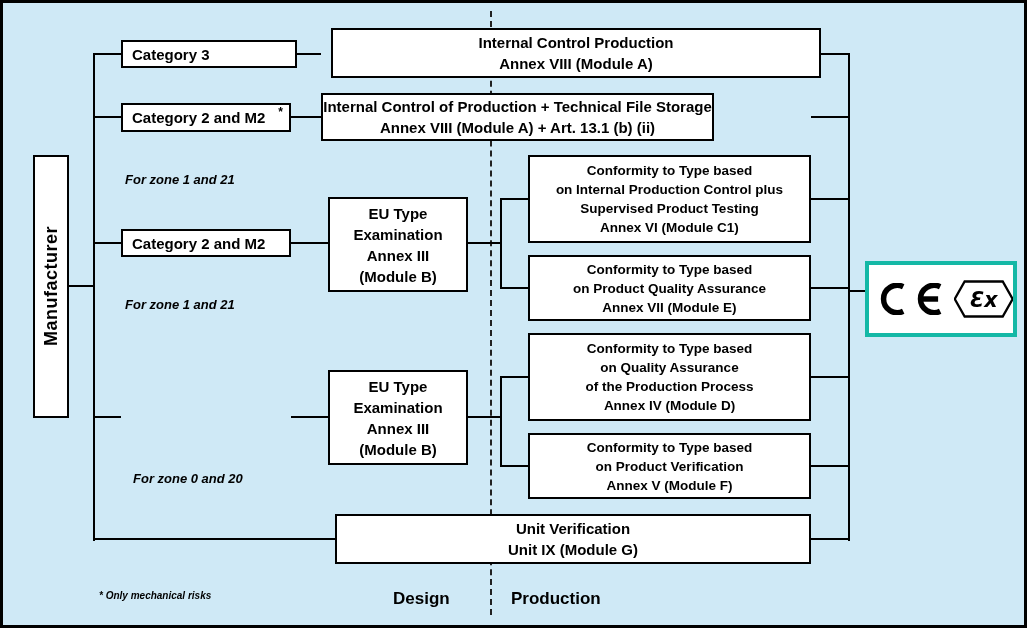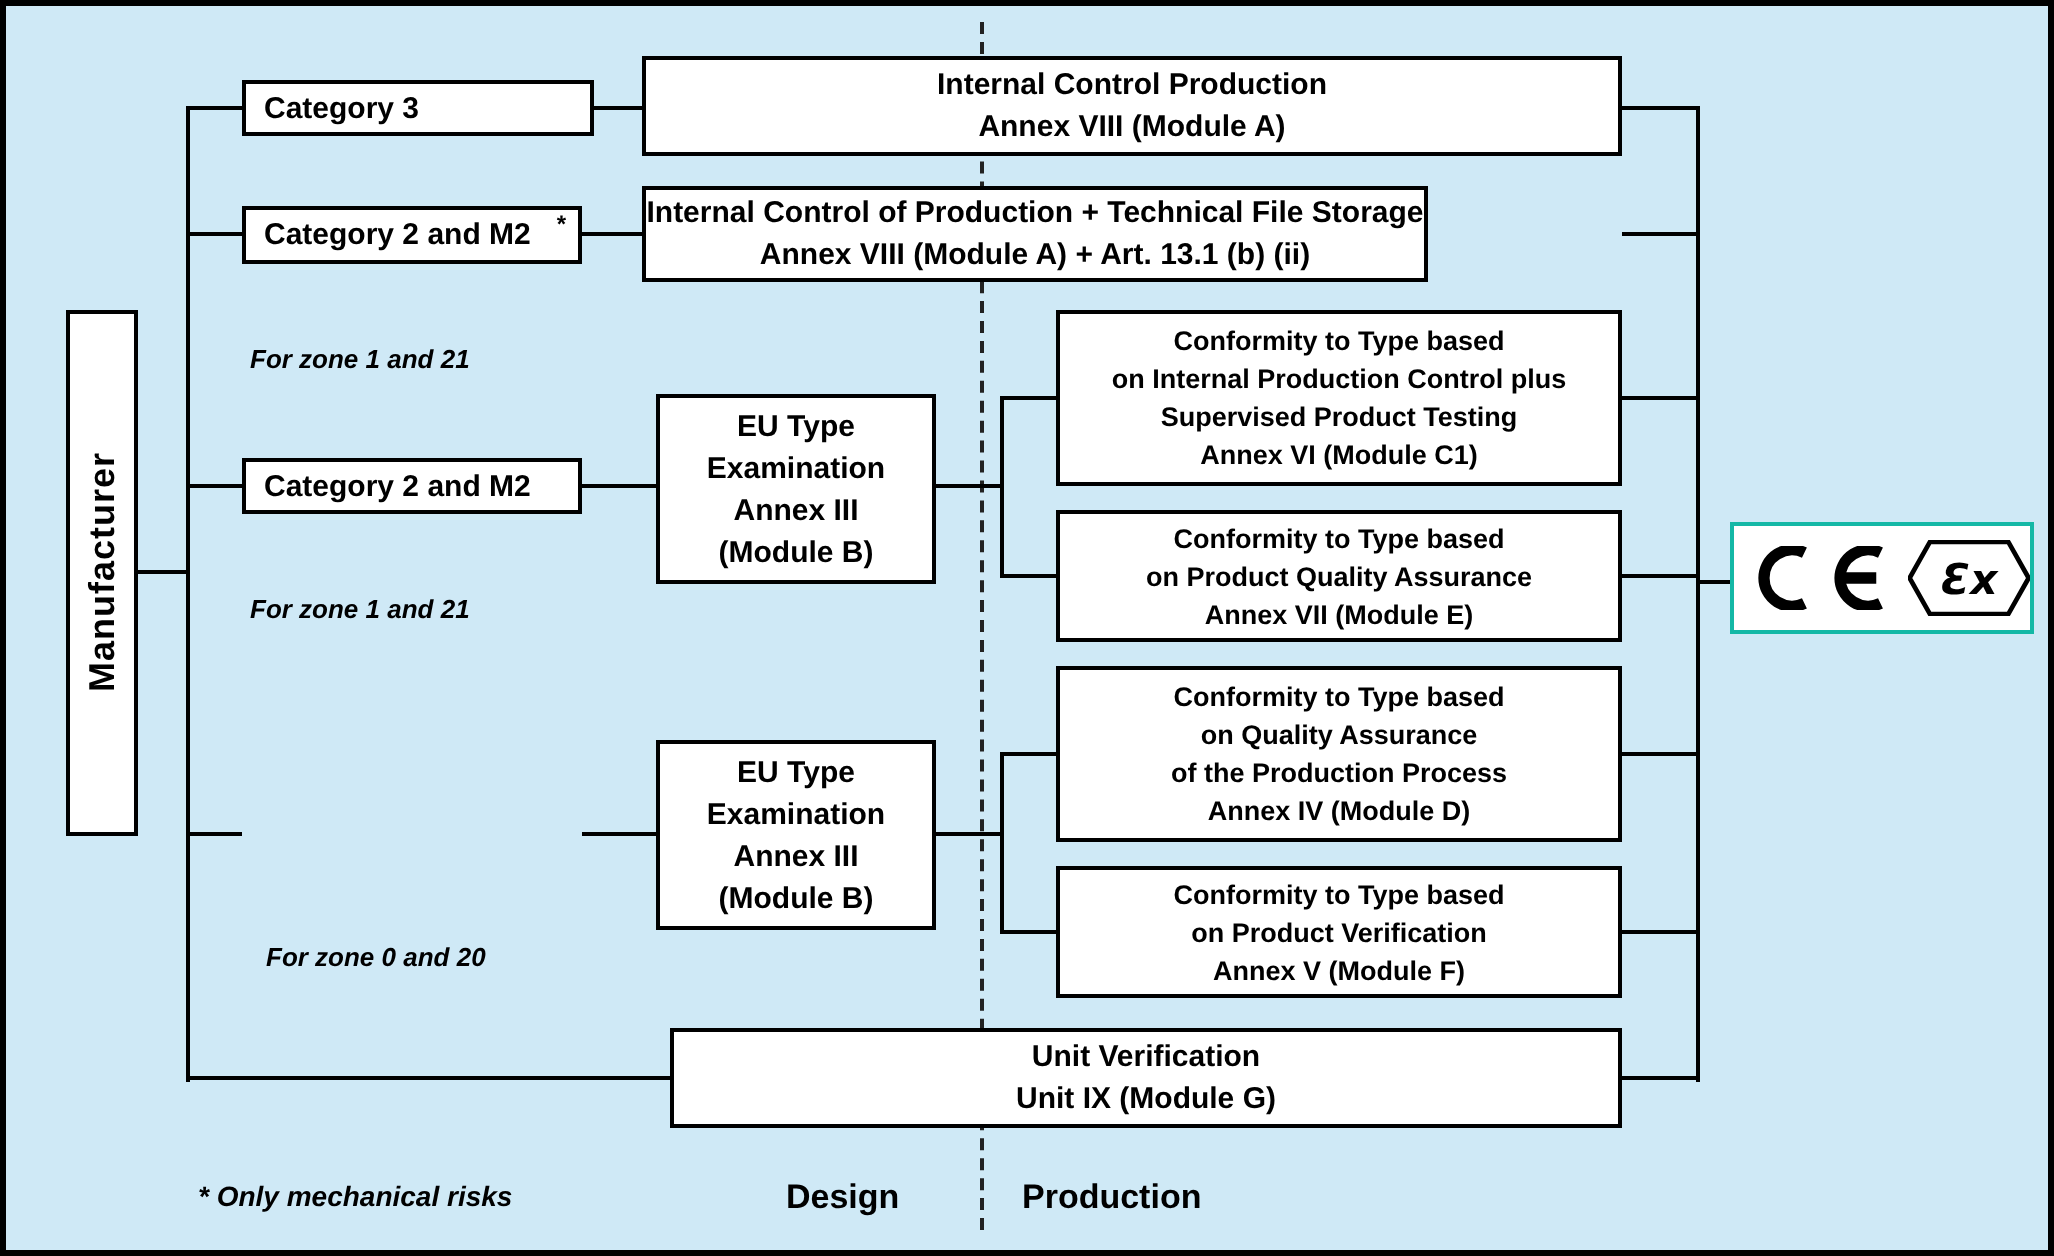--- a/index.html
+++ b/index.html
@@ -71,29 +71,29 @@
     position: absolute;
     font-weight: bold;
     font-size: 17px;
     z-index: 2;
   }
   .footnote {
     position: absolute;
     left: 96px; top: 587px;
     font-style: italic;
     font-weight: 600;
-    font-size: 14px;
+    font-size: 10px;
     z-index: 2;
   }
   .marks-box {
     position: absolute;
     left: 862px; top: 258px;
-    width: 152px; height: 56px;
+    width: 152px; height: 76px;
     background: #fff;
-    border: 2px solid #14b8a6;
+    border: 4px solid #14b8a6;
     display: flex;
     flex-direction: row;
     align-items: center;
     justify-content: center;
     gap: 8px;
     z-index: 2;
   }
 </style>
 </head>
 <body>
@@ -150,21 +150,21 @@
   </div>
   <div class="zone" style="left:122px; top:132px;">For zone 1 and 21</div>
 
   <div class="box cat" style="left:118px; top:226px; width:170px; height:28px;">
     <span>Category 2 and  M2</span>
   </div>
   <div class="zone" style="left:122px; top:257px;">For zone 1 and 21</div>
 
   <div class="zone" style="left:130px; top:431px;">For zone 0 and 20</div>
 
-  <div class="box wide" style="left:318px; top:25px; width:490px; height:50px;">
+  <div class="box wide" style="left:328px; top:25px; width:490px; height:50px;">
     <span>Internal Control Production</span>
     <span>Annex VIII (Module A)</span>
   </div>
   <div class="box wide" style="left:318px; top:90px; width:393px; height:48px;">
     <span>Internal Control of Production + Technical File Storage</span>
     <span>Annex VIII (Module A) + Art. 13.1 (b) (ii)</span>
   </div>
 
   <div class="box eu" style="left:325px; top:194px; width:140px; height:95px;">
     <span>EU Type</span>

